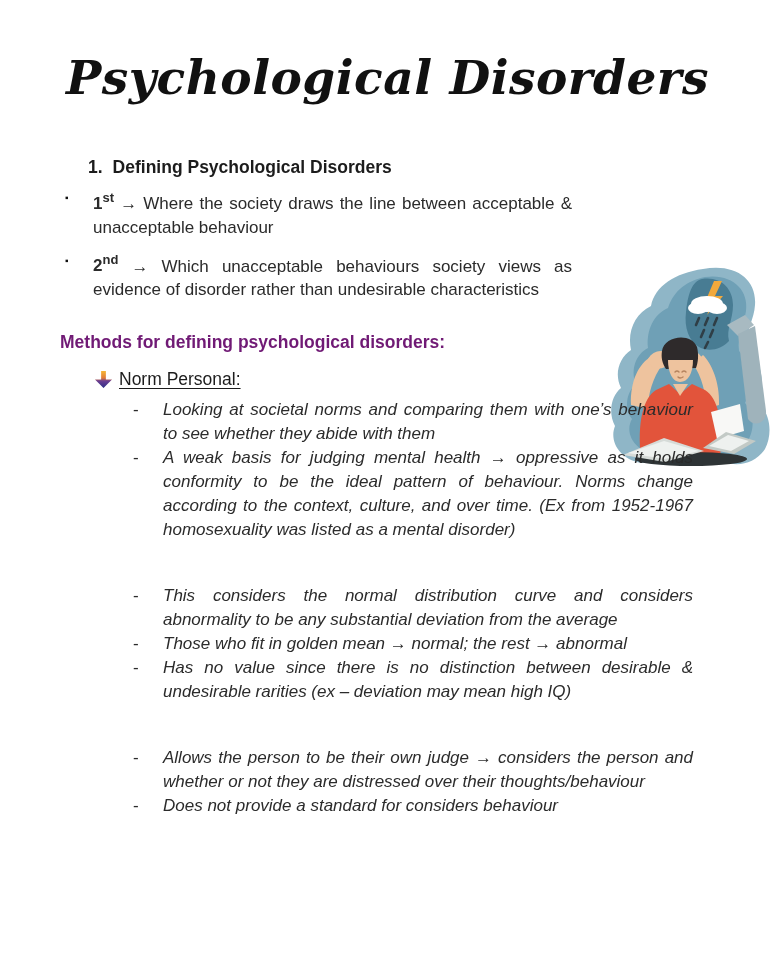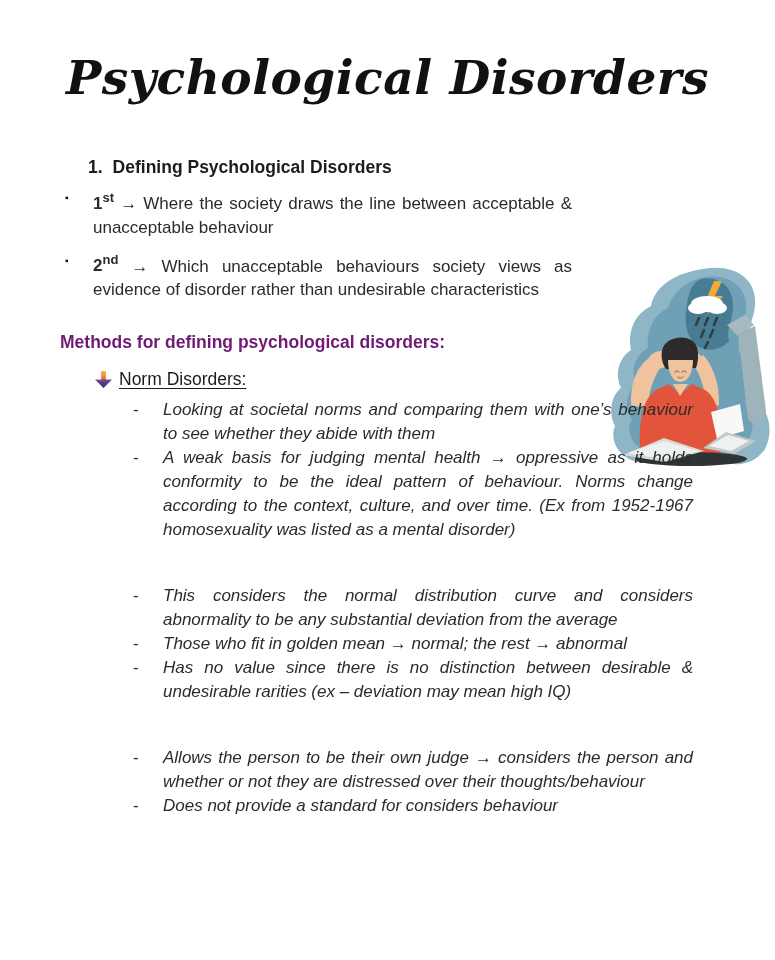--- a/index.html
+++ b/index.html
@@ -140,21 +140,21 @@
       </li>
     </ul>
 
     <h3 class="methods-heading">Methods for defining psychological disorders:</h3>
 
     <div class="group">
       <div class="group-title-row">
         <svg class="arrow-bullet" viewBox="0 0 20 20">
             <path d="M7.5 1 H12.5 V10 H19 L10 19 L1 10 H7.5 Z" fill="url(#ag)"></path>
           </svg>
-        <span class="group-title underlined">Norm Disorders:</span>
+        <span class="group-title underlined">Norm Personal:</span>
       </div>
       <ul class="points">
         <li>
           <span class="dash-marker">-</span>
           <p class="point-text">Looking at societal norms and comparing them with one’s behaviour to see whether they abide with them</p>
         </li>
         <li>
           <span class="dash-marker">-</span>
           <p class="point-text">A weak basis for judging mental health → oppressive as it holds conformity to be the ideal pattern of behaviour. Norms change according to the context, culture, and over time. (Ex from 1952-1967 homosexuality was listed as a mental disorder)</p>
         </li>

